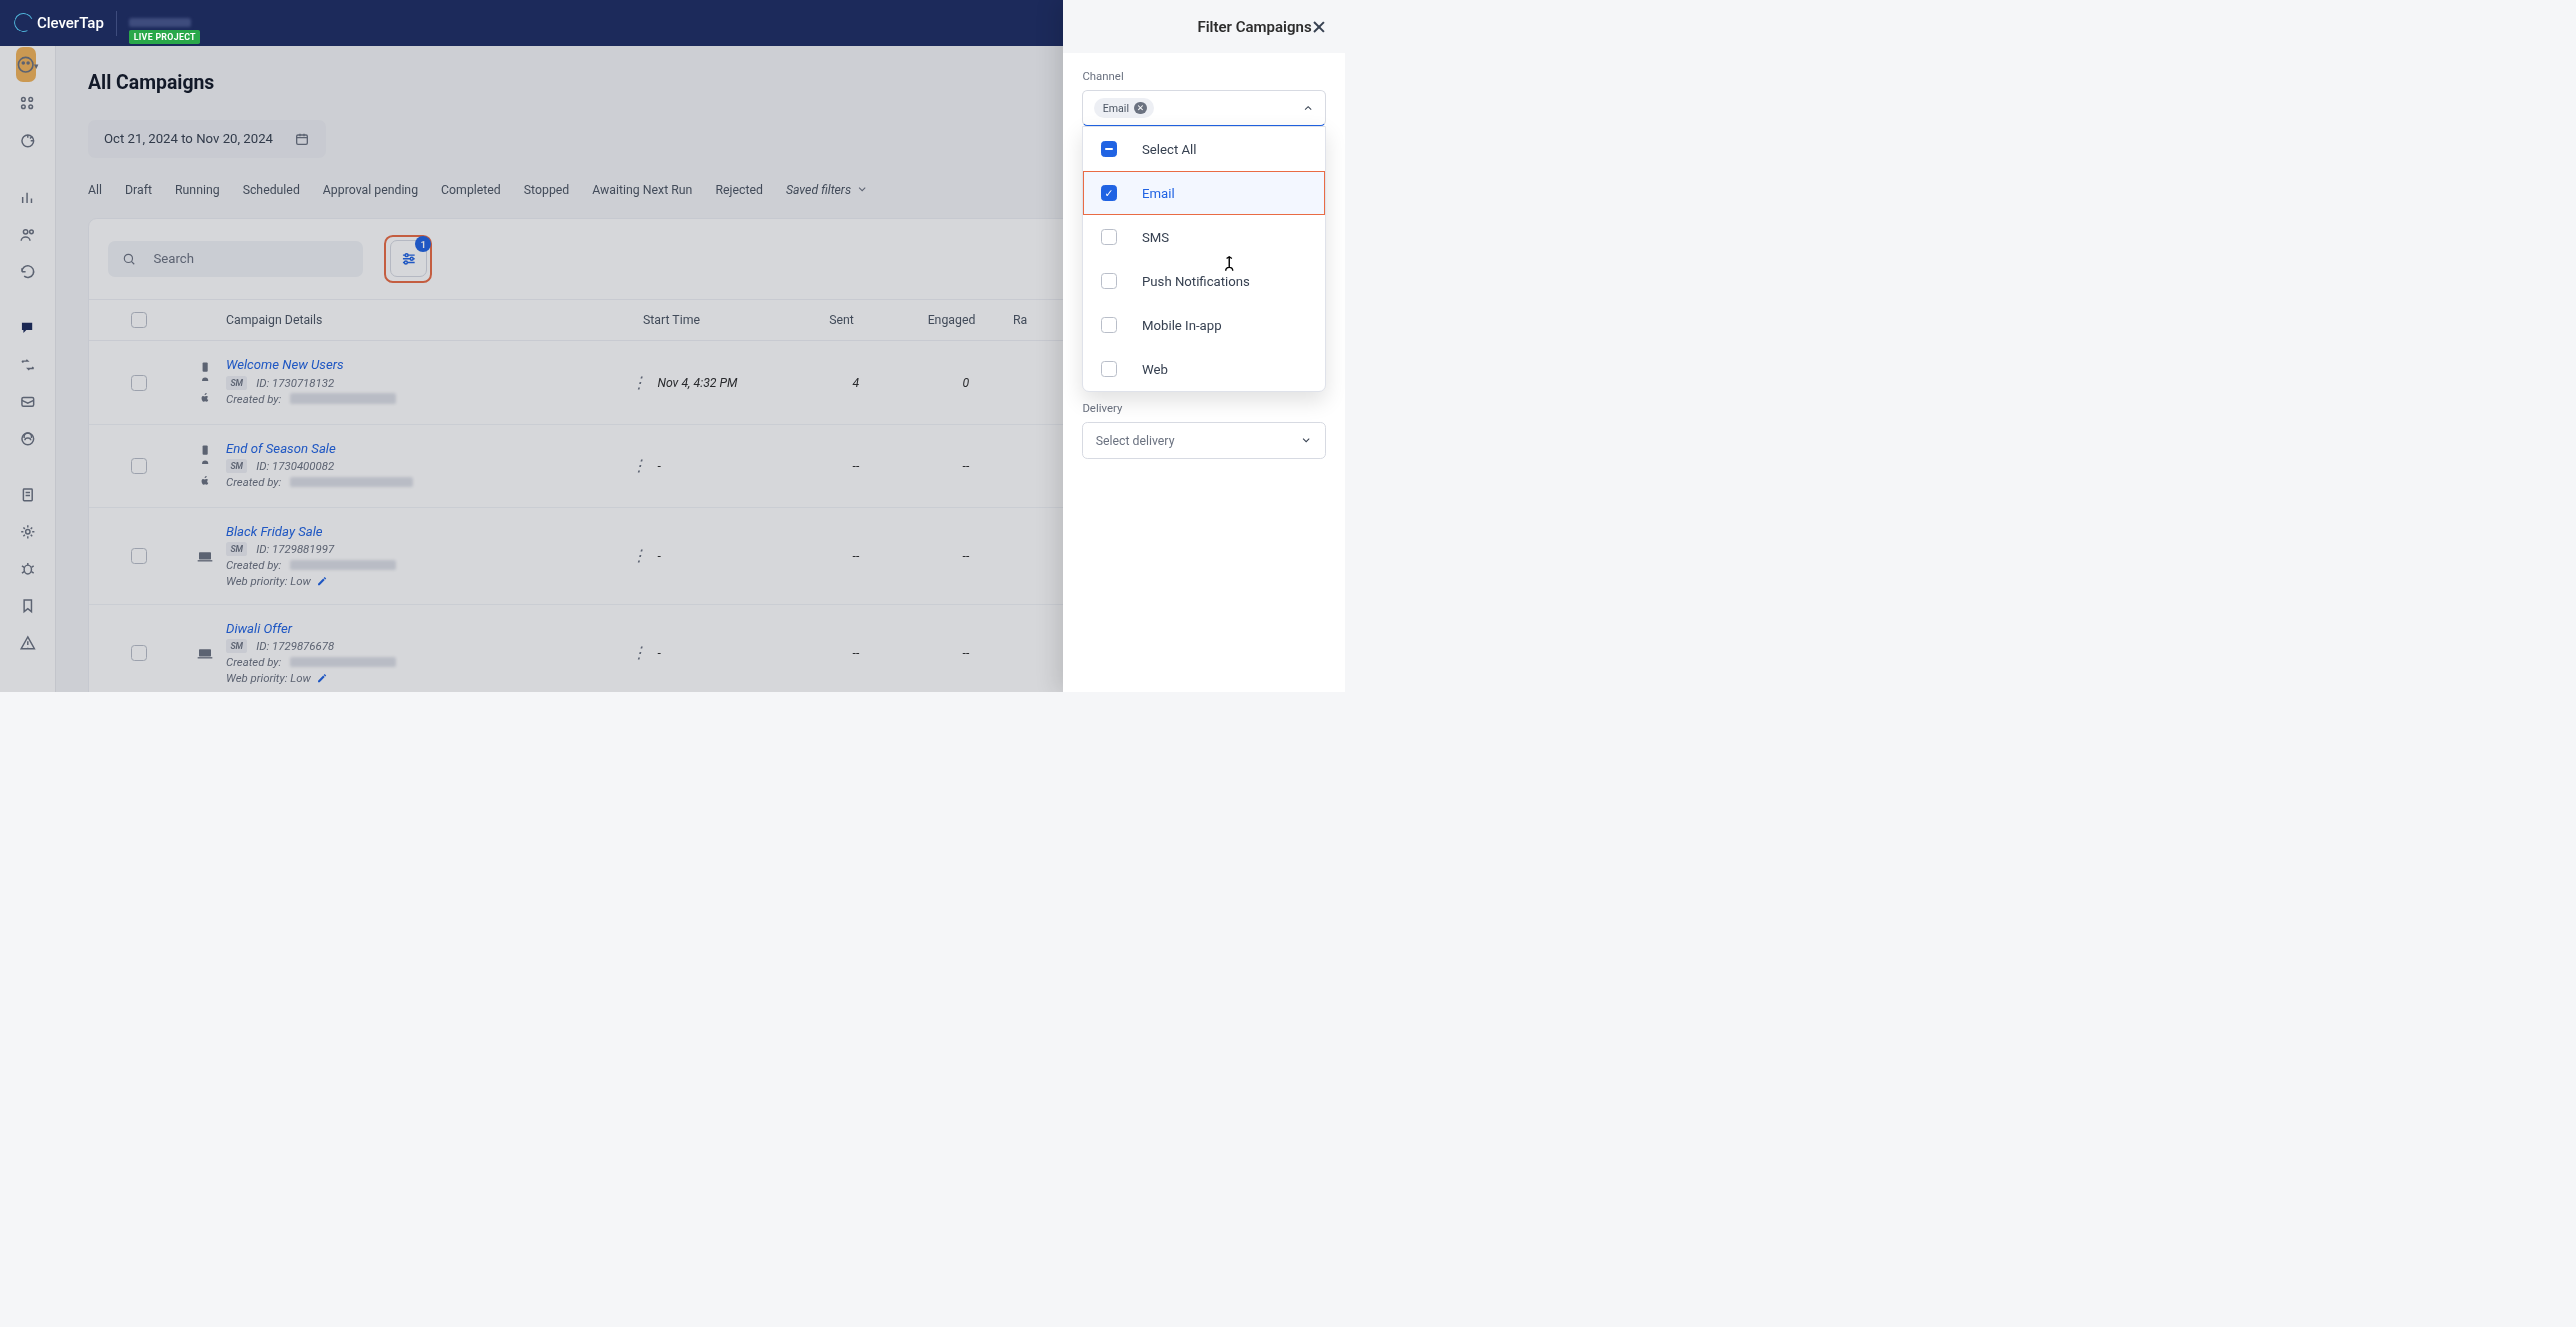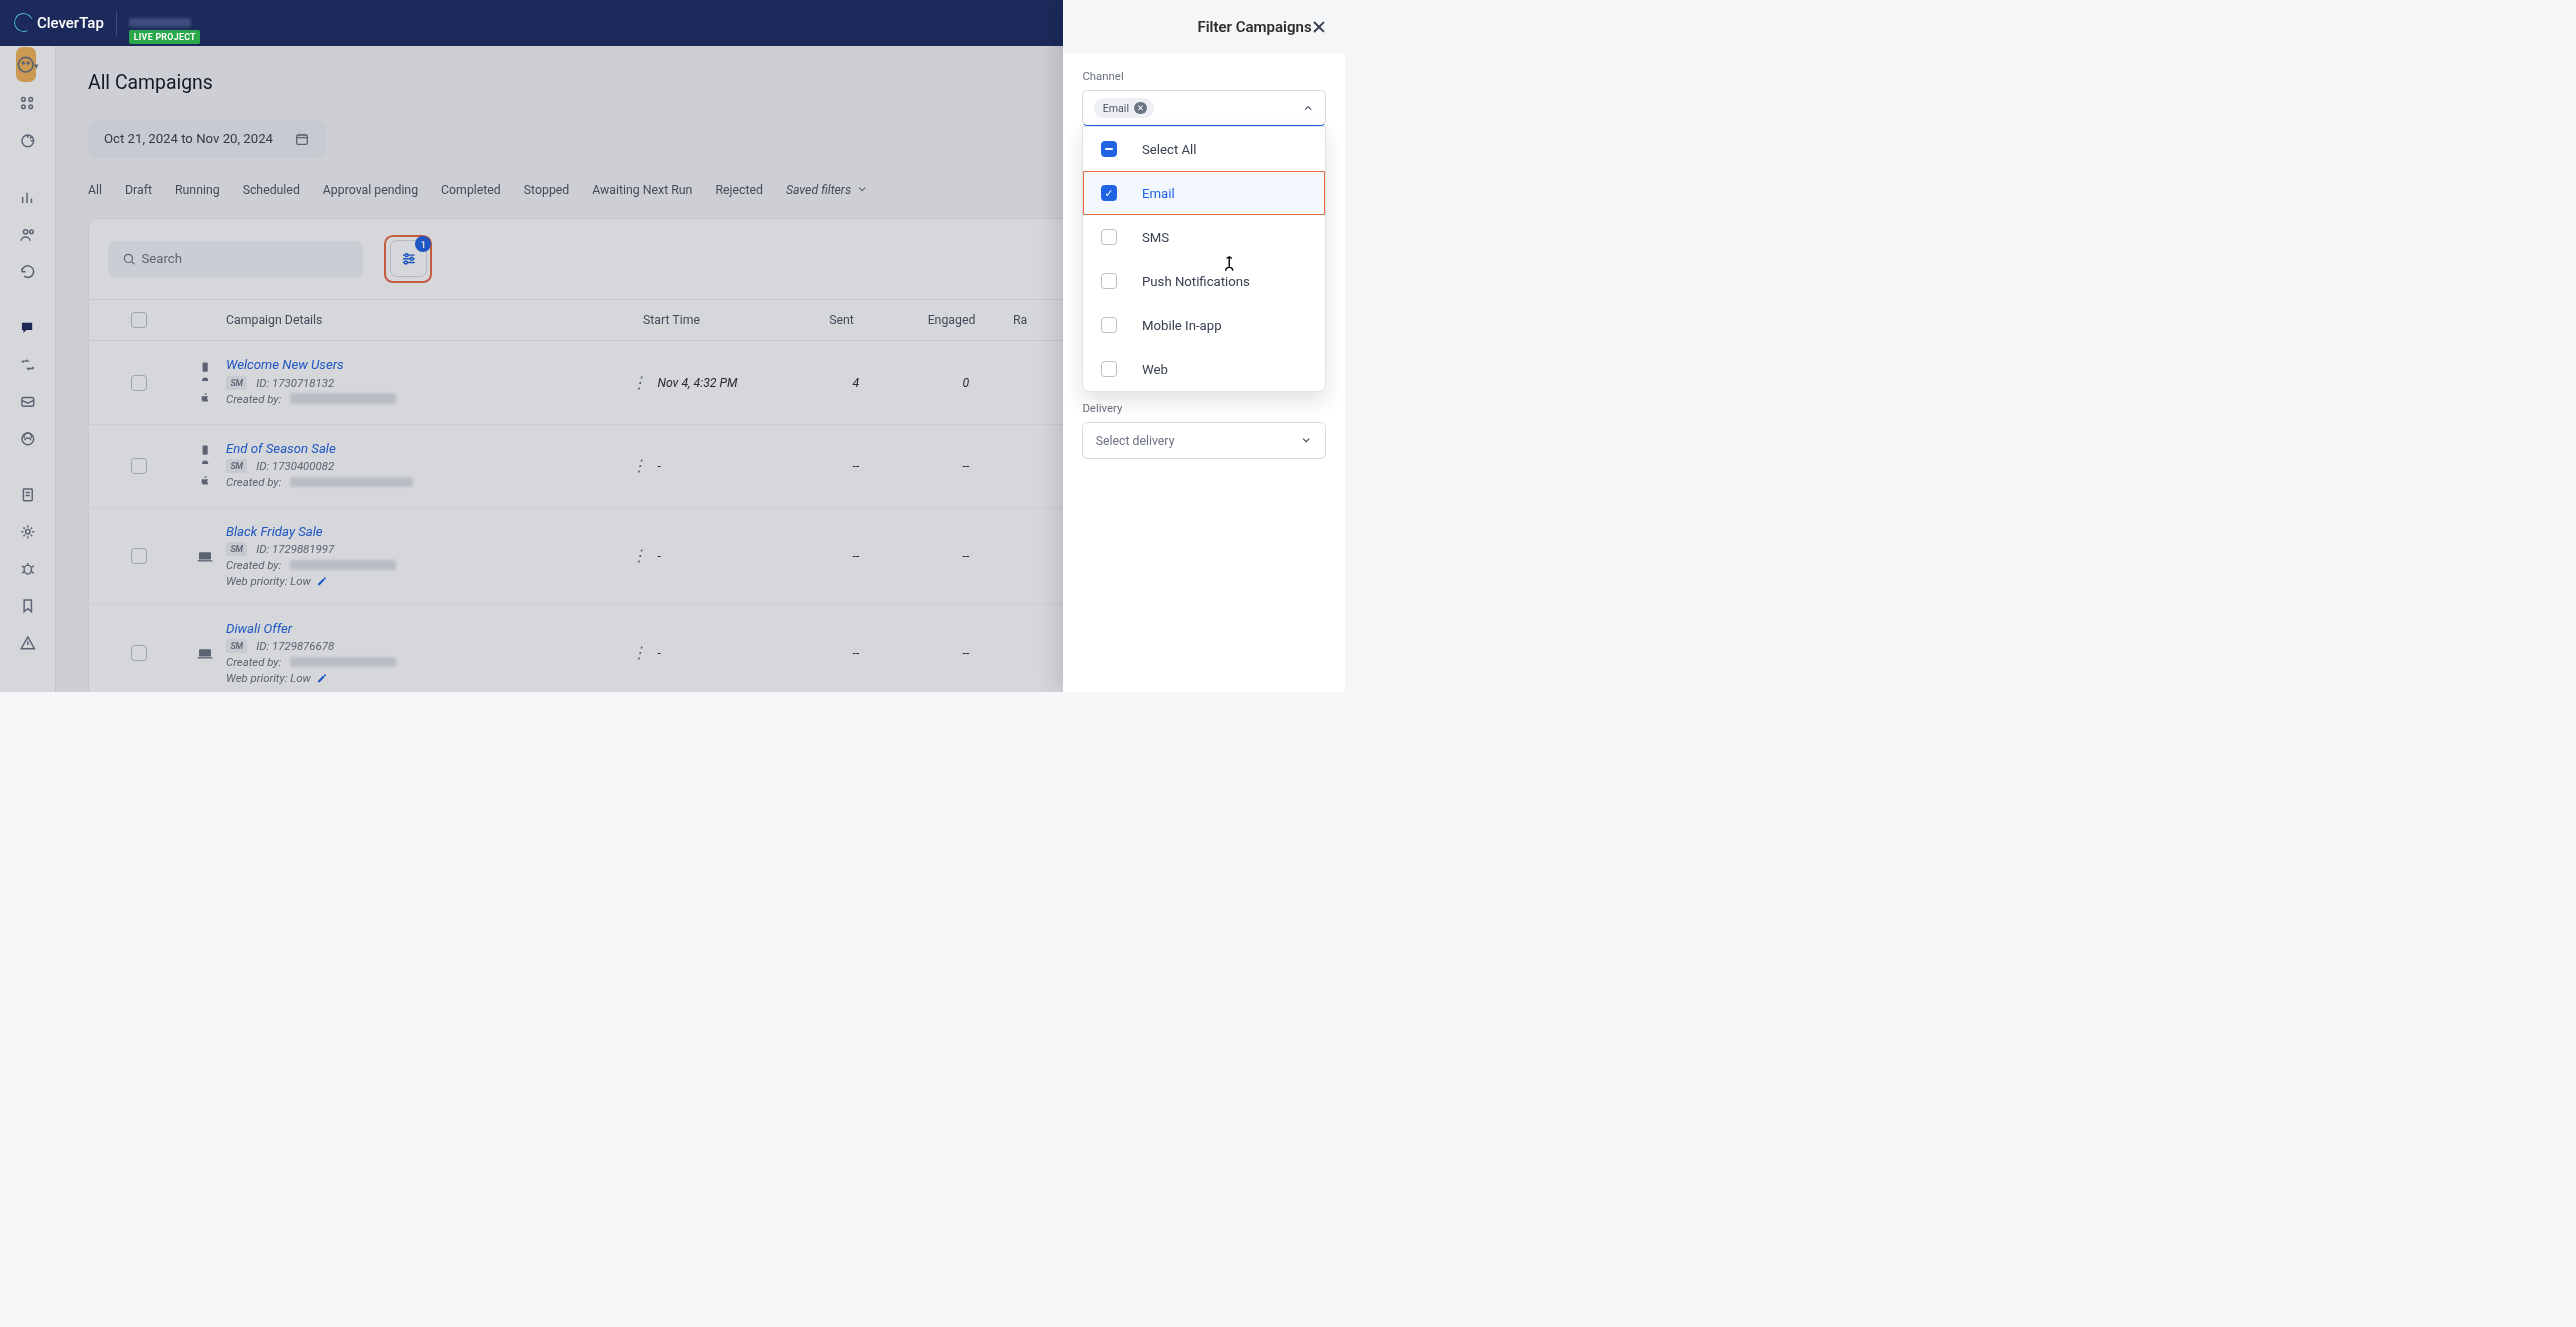--- a/index.html
+++ b/index.html
@@ -19,34 +19,34 @@
   .rail { width:56px; background:#fff; border-right:0.9px solid #e8e9ed; display:flex; flex-direction:column; align-items:center; padding-top:10.6px; gap:19.4px; }
   .rail-icon { width:19.4px; height:19.4px; display:flex; align-items:center; justify-content:center; color:#6b7280; border-radius:5.3px; }
   .rail-icon svg { stroke:#6b7280; }
   .rail-icon.avatar { width:35px; height:35px; border-radius:7px; background:#f2b45a; display:flex; align-items:center; justify-content:center; margin-bottom:3.5px;}
   .rail-icon.avatar-box {display:flex; align-items:center;}
   .rail-caret{color:#6b7280; font-size:8.8px; margin-left:-1.8px;}
   .rail-icon.active svg { stroke:#1c2a5b; fill:#1c2a5b; }
   .rail-icon.bell svg { fill:#2aa84a; stroke:#2aa84a;}
 
   .main { flex:1; padding:25px 28px 0 32px; overflow:hidden; }
-  .page-title { font-size:19.4px; font-weight:400; color:#111827; margin-bottom:26.4px; }
+  .page-title { font-size:19.4px; font-weight:700; color:#111827; margin-bottom:26.4px; }
 
   .date-pill { display:inline-flex; align-items:center; gap:21px; background:#eef0f4; border-radius:7px; padding:10.6px 16px; color:#374151; font-size:13.2px; margin-bottom:25px;}
   .date-pill svg { stroke:#6b7280; }
 
   .tabs { display:flex; gap:23px; align-items:center; font-size:12.3px; color:#4b5563; margin-bottom:16px;}
   .tabs .tab { cursor:pointer; padding-bottom:5.3px; }
   .tabs .saved { display:flex; align-items:center; gap:5.3px;font-style:italic;}
   .tabs svg{stroke:#6b7280;}
 
   .list-wrap { background:#fff; border-radius:8.8px; border:0.9px solid #eceef3; }
   .tools { display:flex; align-items:center; padding:16px 25px 16px 19.4px; justify-content:space-between;}
   .tools-left{display:flex; align-items:center; gap:21px;}
-  .search { display:flex; align-items:center; gap:5px; background:#f1f3f7; border-radius:7px; padding:10.6px 14px; width:255px; color:#6b7280; font-size:13.2px;}
+  .search { display:flex; align-items:center; gap:17px; background:#f1f3f7; border-radius:7px; padding:10.6px 14px; width:255px; color:#6b7280; font-size:13.2px;}
   .filter-btn-wrap{ position:relative; border:2.6px solid #e96b44; border-radius:8.8px; padding:3.5px;}
   .filter-btn{ width:37px; height:37px; border:0.9px solid #d7dae2; border-radius:7px; display:flex; align-items:center; justify-content:center; position:relative; background:#fff;}
   .filter-badge{ position:absolute; top:-5.3px; right:-5.3px; width:16px; height:16px; border-radius:50%; background:#2063e3; color:#fff; font-size:9.7px; display:flex; align-items:center; justify-content:center; font-weight:600;}
   .subscribe { color:#2063e3; display:flex; align-items:center; gap:5.3px; font-size:13.2px; font-weight:500;}
 
   .thead { display:flex; align-items:center; padding:12.3px 25px 12.3px 42px; border-top:0.9px solid #eef0f5; border-bottom:0.9px solid #eef0f5; color:#4b5563; font-size:12.3px;}
   .th-check{width:95px;}
   .th-details{flex:0 0 405px;}
   .th-start{flex:0 0 150px;margin-left:12px;}
   .th-sent{flex:0 0 97px; text-align:center;}

